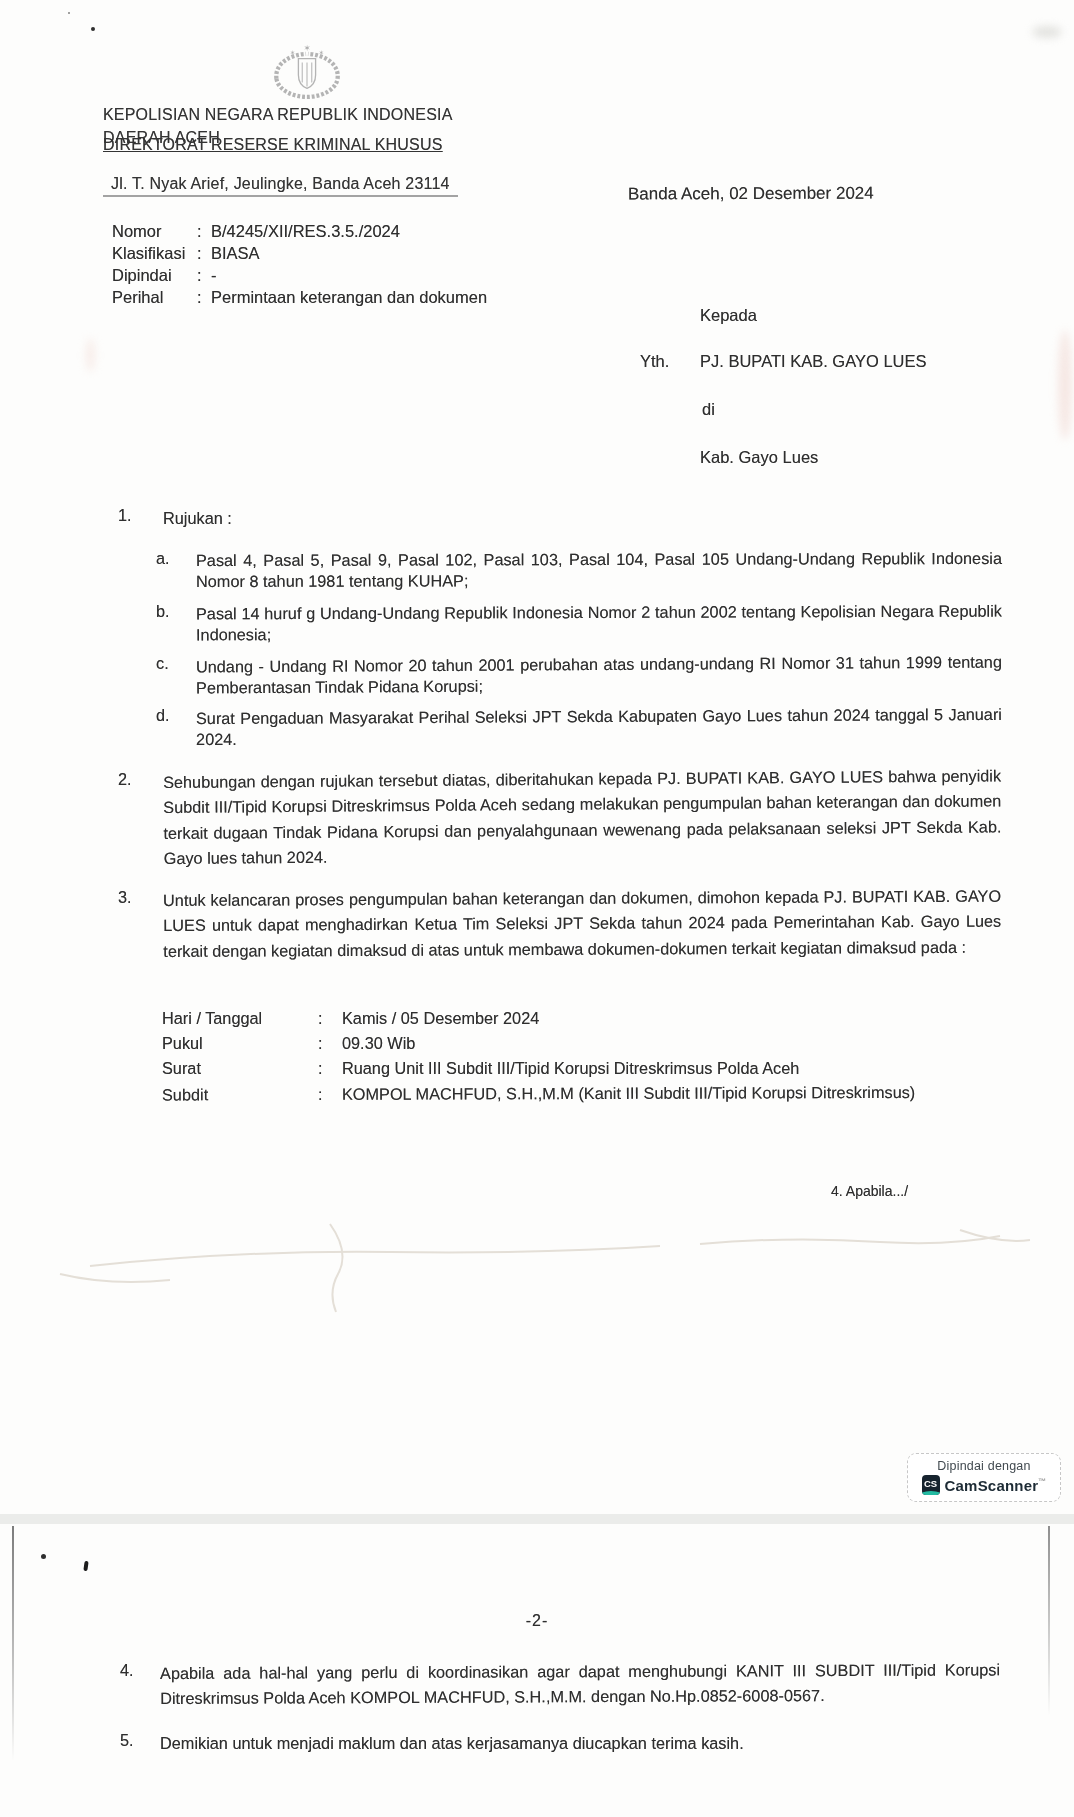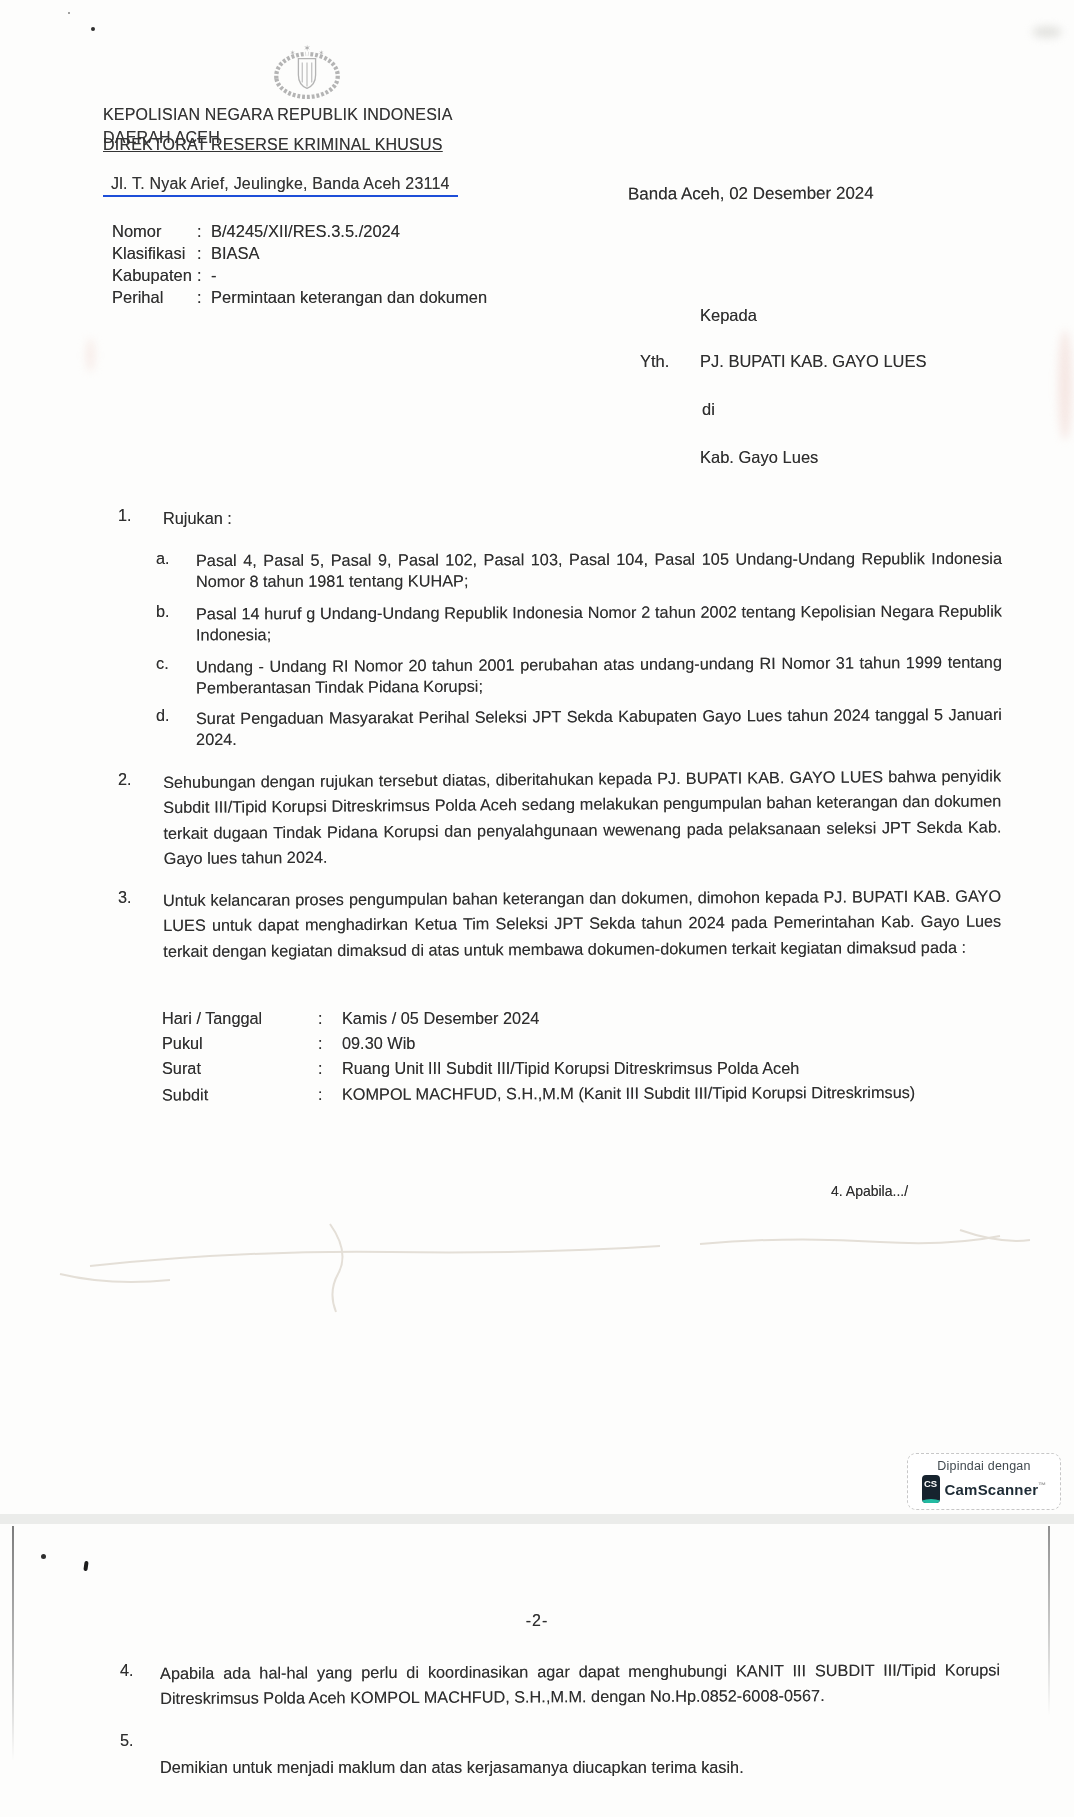--- a/index.html
+++ b/index.html
@@ -7,21 +7,21 @@
   body { font-family:"Liberation Sans","DejaVu Sans",sans-serif; color:#2d2d2d; }
   .canvas{
     position:relative; width:1074px; height:1817px; margin:0 auto;
     background:#fdfdfc; overflow:hidden;
   }
   .ink{ color:#2e2e2e; text-shadow:0 0 .4px rgba(45,45,45,.55); }
   .abs{ position:absolute; }
   .lh-line{ position:absolute; left:0; width:400px; font-size:16px; letter-spacing:.2px; color:#343434; }
   .lh-1{ top:106px; } .lh-2{ top:129px; } .lh-3{ top:136px;text-decoration:underline; }
   .lh-addr{ top:175px; }
-  .lh-addr span{ display:inline-block; border-bottom:2px solid #1d4ed8; padding:0 8px 2px 8px; }
+  .lh-addr span{ display:inline-block; border-bottom:2px solid #a3a3a3; padding:0 8px 2px 8px; }
   .emblem{ left:264px; top:42px; width:86px; height:62px; opacity:.8; filter:blur(.4px); }
 
   .date-line{ left:628px; top:184px; font-size:17px; }
 
   
   .meta-row{ left:112px; width:520px; height:22px; font-size:16.5px; }
   .m-label{ position:absolute; left:0;text-align:right; }
   .m-sep{ position:absolute; left:85px; }
   .m-value{ position:absolute; left:99px; white-space:nowrap; }
 
@@ -44,21 +44,21 @@
 
   
   .cam-badge{
     left:907px; top:1453px; width:154px;
     background:#fff; border:1.6px dashed #c7c7c7; border-radius:9px;
     padding:5px 0 6px 0; text-align:center;
   }
   .cam-line1{ font-size:12.5px; color:#41494f; letter-spacing:.2px; }
   .cam-line2{ margin-top:2px; display:flex; align-items:center; justify-content:center; gap:5px; }
   .cs-logo{
-    position:relative; display:inline-block; width:18px; height:28px;
+    position:relative; display:inline-block; width:18px; height:20px;
     background:#16232e; border-radius:4px; overflow:hidden;
     color:#fff; font-weight:bold; font-size:9.5px; line-height:17px; text-align:center;
   }
   .cs-logo::after{
     content:""; position:absolute; left:-4px; bottom:-7px; width:26px; height:11px;
     background:#23bba2; border-radius:50%;
   }
   .cs-logo span{ position:relative; z-index:2; }
   .cam-name{ font-size:15px; font-weight:bold; color:#1d2b35; letter-spacing:.2px; }
   .cam-tm{ font-size:8px; color:#9a9a9a; vertical-align:top; line-height:10px; }
@@ -119,21 +119,21 @@
     <span class="m-label">Nomor</span>
     <span class="m-sep">:</span>
     <span class="m-value">B/4245/XII/RES.3.5./2024</span>
   </div>
   <div class="abs meta-row ink" style="top:244px;">
     <span class="m-label">Klasifikasi</span>
     <span class="m-sep">:</span>
     <span class="m-value">BIASA</span>
   </div>
   <div class="abs meta-row ink" style="top:266px;">
-    <span class="m-label">Kabupaten</span>
+    <span class="m-label">Dipindai</span>
     <span class="m-sep">:</span>
     <span class="m-value">-</span>
   </div>
   <div class="abs meta-row ink" style="top:288px;">
     <span class="m-label">Perihal</span>
     <span class="m-sep">:</span>
     <span class="m-value">Permintaan keterangan dan dokumen</span>
   </div>
 
   <div class="abs rcp ink" style="left:700px; top:306px;">Kepada</div>
@@ -210,15 +210,15 @@
   <div class="abs p2-border-right"></div>
   <div class="abs speck" style="left:41px; top:1554px; width:5px; height:5px;"></div>
   <div class="abs speck" style="left:84px; top:1561px; width:4px; height:10px; border-radius:2px; transform:rotate(8deg); background:#1c1c1c;"></div>
 
   <div class="abs page-number ink">-2-</div>
 
   <div class="abs item-no ink" style="left:120px; top:1661px;">4.</div>
   <div class="abs item-text ink" style="left:160px; top:1661px; width:840px; transform:rotate(-.25deg); transform-origin:left top;">Apabila ada hal-hal yang perlu di koordinasikan agar dapat menghubungi KANIT III SUBDIT III/Tipid Korupsi Ditreskrimsus Polda Aceh KOMPOL MACHFUD, S.H.,M.M. dengan No.Hp.0852-6008-0567.</div>
 
   <div class="abs item-no ink" style="left:120px; top:1731px;">5.</div>
-  <div class="abs item-text ink" style="left:160px; top:1731px; width:840px;margin-top:24px;">Demikian untuk menjadi maklum dan atas kerjasamanya diucapkan terima kasih.</div>
+  <div class="abs item-text ink" style="left:160px; top:1731px; width:840px;">Demikian untuk menjadi maklum dan atas kerjasamanya diucapkan terima kasih.</div>
 
 </div>
 
 </body></html>

